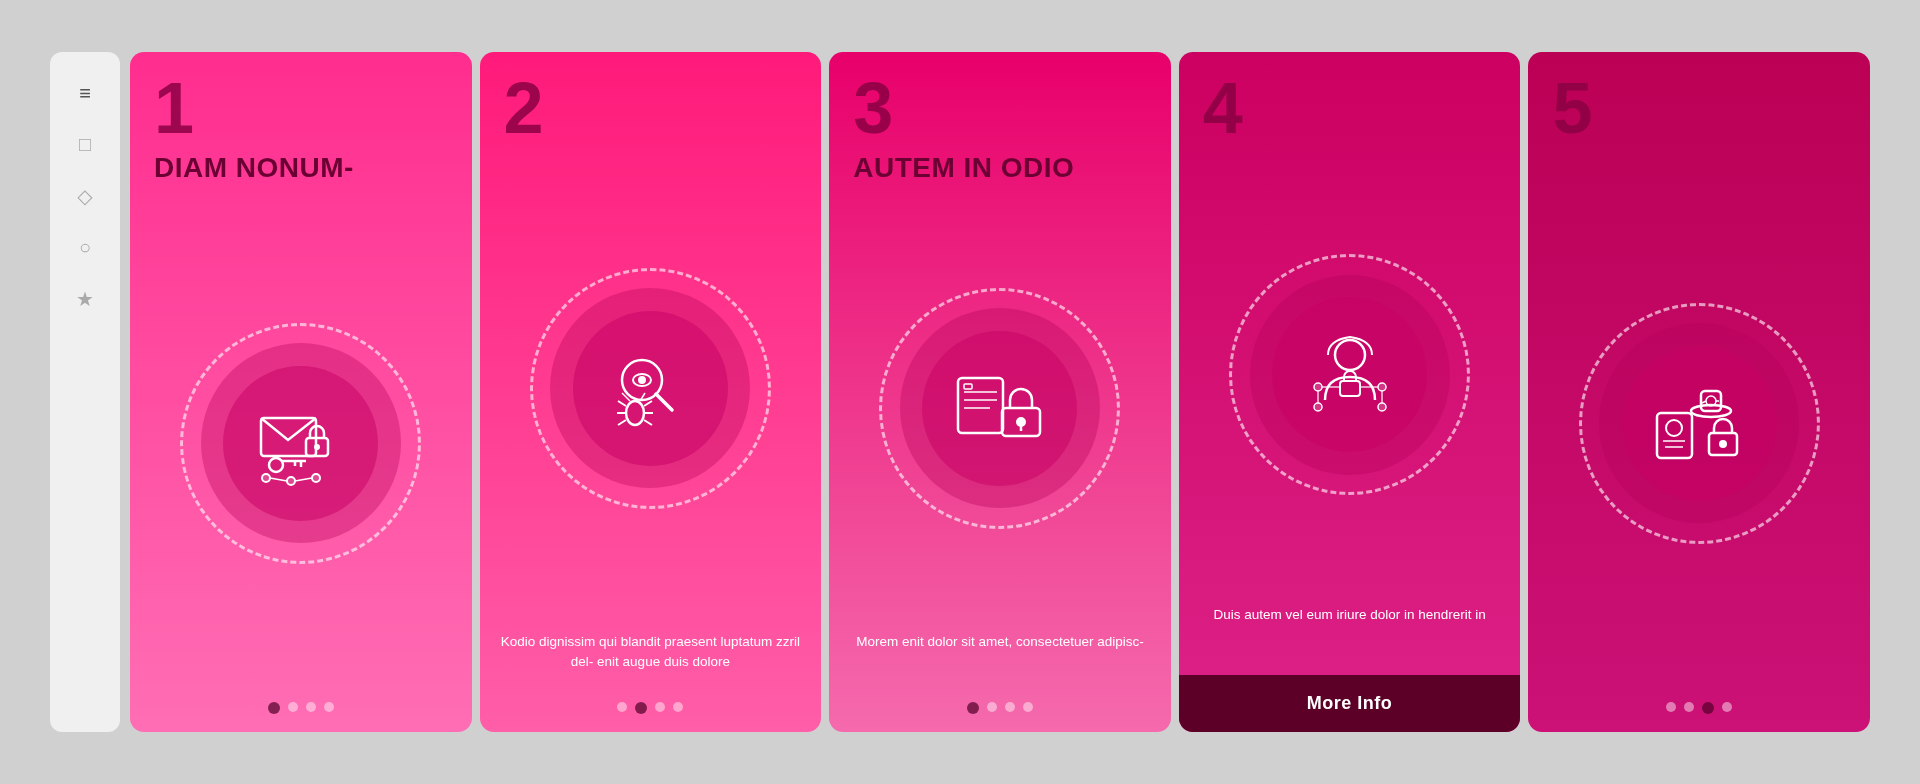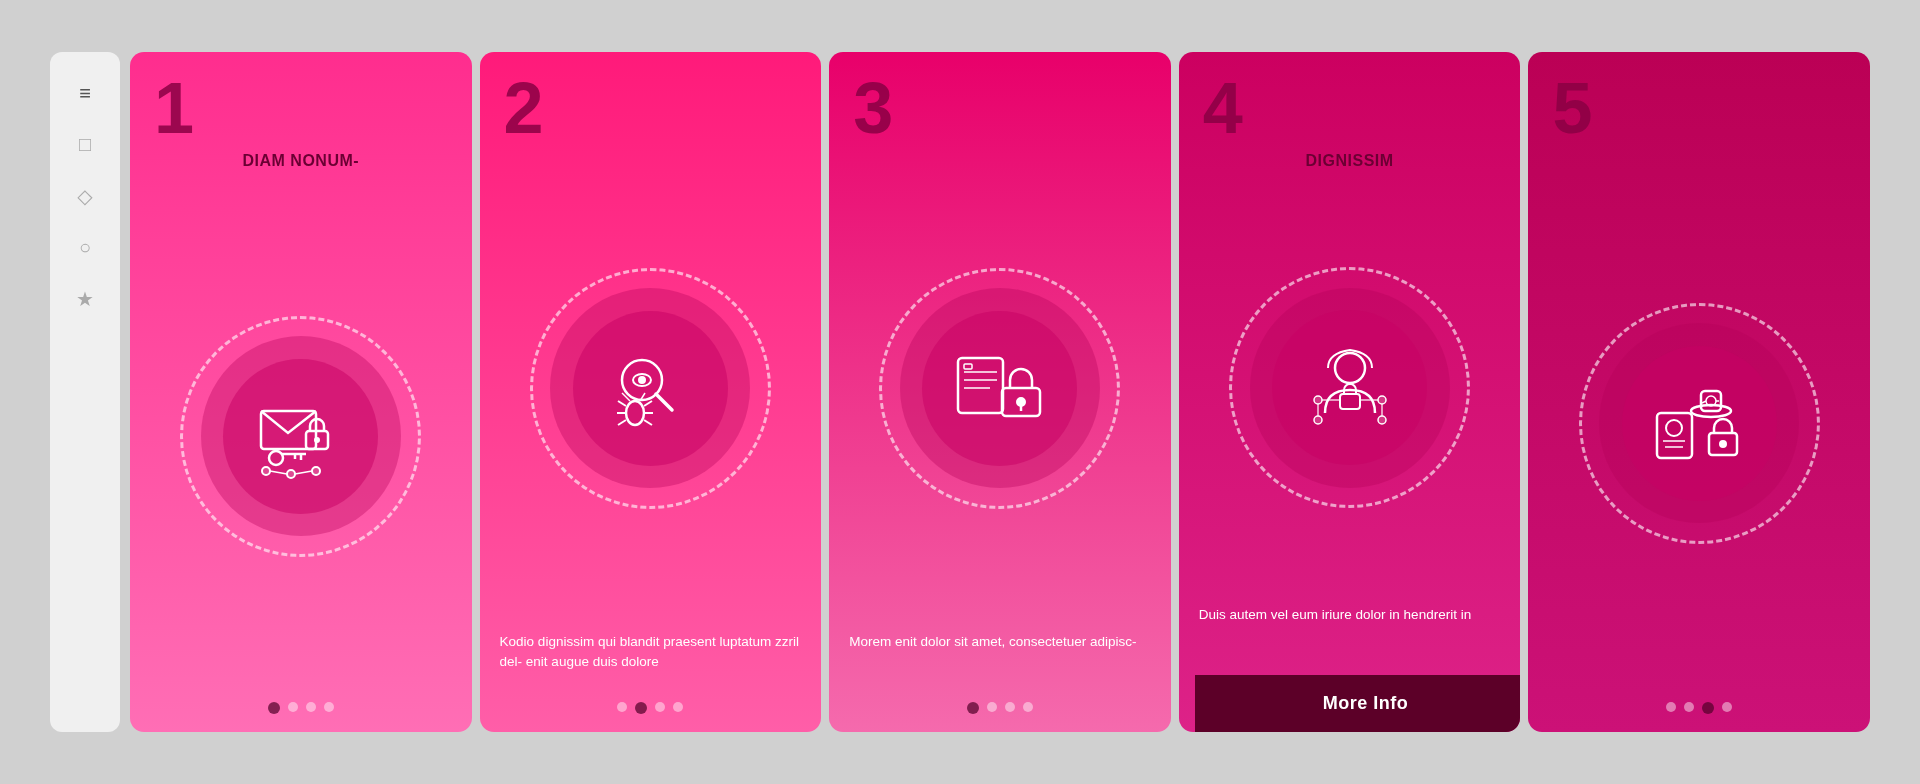--- a/index.html
+++ b/index.html
@@ -77,27 +77,26 @@
     .card-number {
       font-size: 72px;
       font-weight: 900;
       color: #8b0044;
       padding: 20px 24px 0 24px;
       line-height: 1;
       opacity: 0.85;
     }
 
     .card-title {
-      font-size: 16px;
+      font-size: 28px;
       font-weight: 800;
       color: #6b0033;
       padding: 8px 24px 0 24px;
       text-transform: uppercase;
       letter-spacing: 0.5px;
-      text-align: center;
     }
 
     
     .card-icon-area {
       flex: 1;
       display: flex;
       align-items: center;
       justify-content: center;
       position: relative;
     }
@@ -138,21 +137,21 @@
       width: 100px;
       height: 100px;
     }
 
     
     .card-desc {
       padding: 0 20px 16px 20px;
       font-size: 13.5px;
       color: #fff;
       line-height: 1.5;
-      text-align: left;
+      text-align: center;
       min-height: 70px;
     }
 
     
     .card-dots {
       display: flex;
       justify-content: center;
       gap: 8px;
       padding-bottom: 18px;
     }
@@ -173,21 +172,21 @@
     
     .more-info-btn {
       background: #5c0028;
       color: #fff;
       font-size: 18px;
       font-weight: 700;
       border: none;
       cursor: pointer;
       text-align: center;
       padding: 18px 20px;
-      margin: 0 0 0 16px;
+      margin: 0 0 0 0;
       width: 100%;
       letter-spacing: 0.5px;
     }
 
     
     svg {
       fill: none;
       stroke: white;
       stroke-width: 2;
     }
@@ -278,20 +277,21 @@
       <div class="card-dots">
         <div class="dot"></div>
         <div class="dot active"></div>
         <div class="dot"></div>
         <div class="dot"></div>
       </div>
     </div>
 
     <div class="card card-3">
       <div class="card-number">3</div>
+      <div class="card-title">AUTEM IN ODIO</div>
       <div class="card-icon-area">
         <div class="icon-circle-outer">
           <div class="icon-circle-inner">
 
             <svg class="card-svg" viewBox="0 0 100 100">
 
               <rect x="8" y="20" width="45" height="55" rx="4" stroke="white" stroke-width="2.5"></rect>
               <line x1="14" y1="34" x2="47" y2="34" stroke="white" stroke-width="1.5"></line>
               <line x1="14" y1="42" x2="47" y2="42" stroke="white" stroke-width="1.5"></line>
               <line x1="14" y1="50" x2="40" y2="50" stroke="white" stroke-width="1.5"></line>
@@ -309,21 +309,20 @@
       <div class="card-dots">
         <div class="dot active"></div>
         <div class="dot"></div>
         <div class="dot"></div>
         <div class="dot"></div>
       </div>
     </div>
 
     <div class="card card-4">
       <div class="card-number">4</div>
-      <div class="card-title">DIGNISSIM</div>
       <div class="card-icon-area">
         <div class="icon-circle-outer">
           <div class="icon-circle-inner">
 
             <svg class="card-svg" viewBox="0 0 100 100">
 
               <circle cx="50" cy="30" r="15" stroke="white" stroke-width="2.5"></circle>
 
               <path d="M28 30 Q28 15 50 12 Q72 15 72 30" stroke="white" stroke-width="2" fill="none"></path>
 

